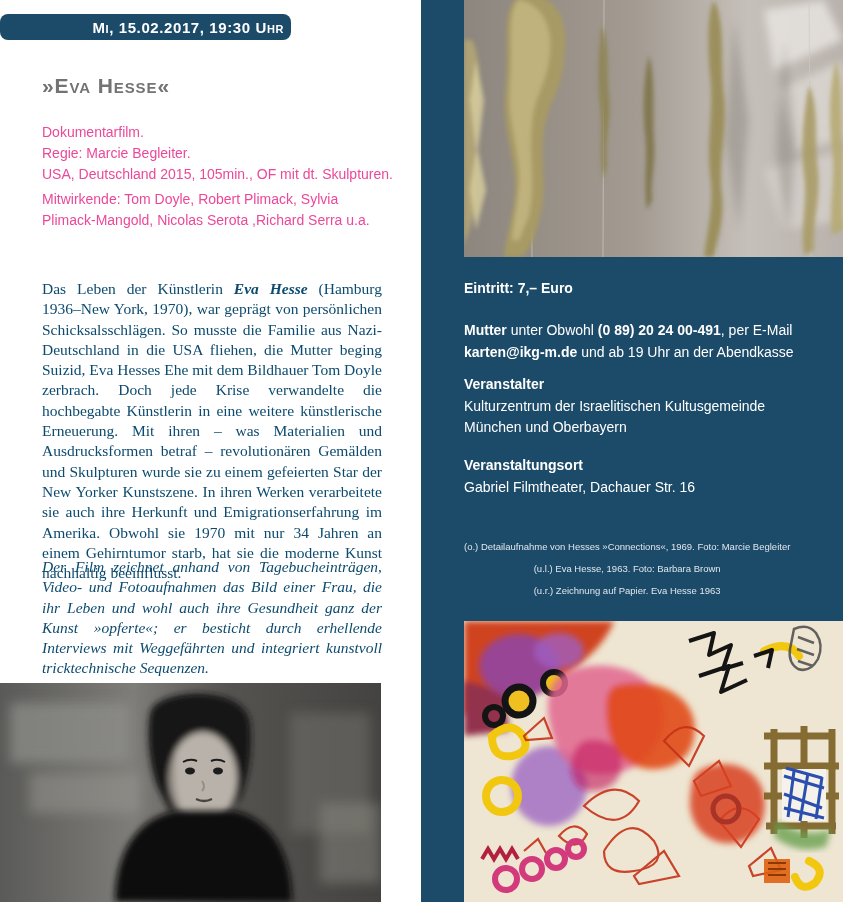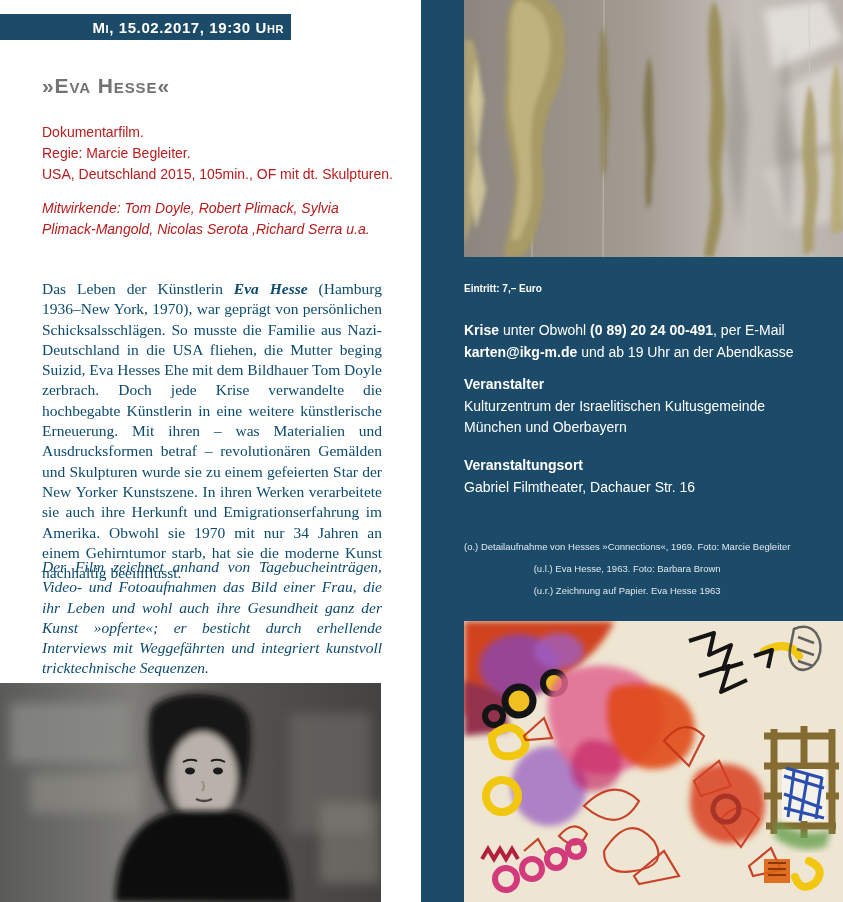--- a/index.html
+++ b/index.html
@@ -1,41 +1,41 @@
 <!DOCTYPE html>
 <html><head>
 <meta charset="utf-8">
 <style>
   html,body{margin:0;padding:0;background:#fff;}
   .page{position:relative;width:843px;height:902px;background:#ffffff;overflow:hidden;
         font-family:"Liberation Sans",sans-serif;}
   .right-panel{position:absolute;left:421px;top:0;width:422px;height:902px;background:#1c4a69;}
   .banner{position:absolute;left:0;top:14px;width:291px;height:26px;background:#1c4a69;
           display:flex;align-items:center;justify-content:flex-end;box-sizing:border-box;
-          padding-right:7px;}
+          padding-right:7px;border-radius:8px;}
   .banner span{color:#ffffff;font-weight:bold;font-size:15px;font-variant:small-caps;
                letter-spacing:.6px;}
   .title{position:absolute;left:42px;top:74px;font-size:21px;font-weight:bold;
          font-variant:small-caps;letter-spacing:.9px;color:#737373;}
-  .film-info{position:absolute;left:42px;top:122px;font-size:14px;line-height:21px;color:#b91c1c;}
+  .film-info{position:absolute;left:42px;top:122px;font-size:14px;line-height:21px;color:#ec4899;}
   .film-info .line{white-space:nowrap;}
-  .cast{margin-top:13px;width:350px;font-style:italic;}
+  .cast{margin-top:4px;width:350px;}
   .serif-par{position:absolute;left:42px;width:340px;font-family:"Liberation Serif",serif;
              font-size:15.5px;line-height:20.3px;color:#0c4a6e;text-align:justify;}
   .p1{top:279px;}
   .p2{top:557px;font-style:italic;}
   .emph{font-weight:bold;font-style:italic;}
   .photo{position:absolute;overflow:hidden;}
   .photo svg{display:block;width:100%;height:100%;}
   .portrait{left:0;top:683px;width:381px;height:219px;}
   .sculpture{left:464px;top:0;width:379px;height:257px;}
   .drawing{left:464px;top:621px;width:379px;height:281px;}
   .rc{position:absolute;left:464px;color:#ffffff;font-size:14px;line-height:21.5px;}
   .rc .b{font-weight:bold;}
-  .price{top:278px;font-weight:bold;font-size:10px;}
+  .price{top:278px;font-weight:bold;font-size:14px;}
   .tickets{top:320px;}
   .tickets .line{white-space:nowrap;}
   .organizer{top:374px;}
   .venue{top:455px;}
   .heading{font-weight:bold;}
   .credits{top:536px;font-size:9.5px;line-height:22px;color:#dfe7ed;text-align:center;}
   .credits .line{white-space:nowrap;}
 </style>
 </head>
 <body>
@@ -143,21 +143,21 @@
         <path d="M196,116 q8,4 16,0" stroke="#4a443e" stroke-width="2.5" fill="none"></path>
         <path d="M202,98 q4,6 0,10" stroke="#978f86" stroke-width="2" fill="none"></path>
       </g>
       <path d="M115,219 C115,165 140,135 175,128 L235,128 C270,136 292,168 292,219 Z" fill="#0d0d0d" filter="url(#pblur2)"></path>
     </svg>
   </div>
 
   <div class="rc price">Eintritt: 7,– Euro</div>
 
   <div class="rc tickets">
-    <div class="line"><span class="b">Krise</span><span> unter Obwohl </span><span class="b">(0 89) 20 24 00-491</span><span>, per E-Mail</span></div>
+    <div class="line"><span class="b">Mutter</span><span> unter Obwohl </span><span class="b">(0 89) 20 24 00-491</span><span>, per E-Mail</span></div>
     <div class="line"><span class="b">karten@ikg-m.de</span><span> und ab 19 Uhr an der Abendkasse</span></div>
   </div>
 
   <div class="rc organizer">
     <div class="heading">Veranstalter</div>
     <div>Kulturzentrum der Israelitischen Kultusgemeinde</div>
     <div>München und Oberbayern</div>
   </div>
 
   <div class="rc venue">

